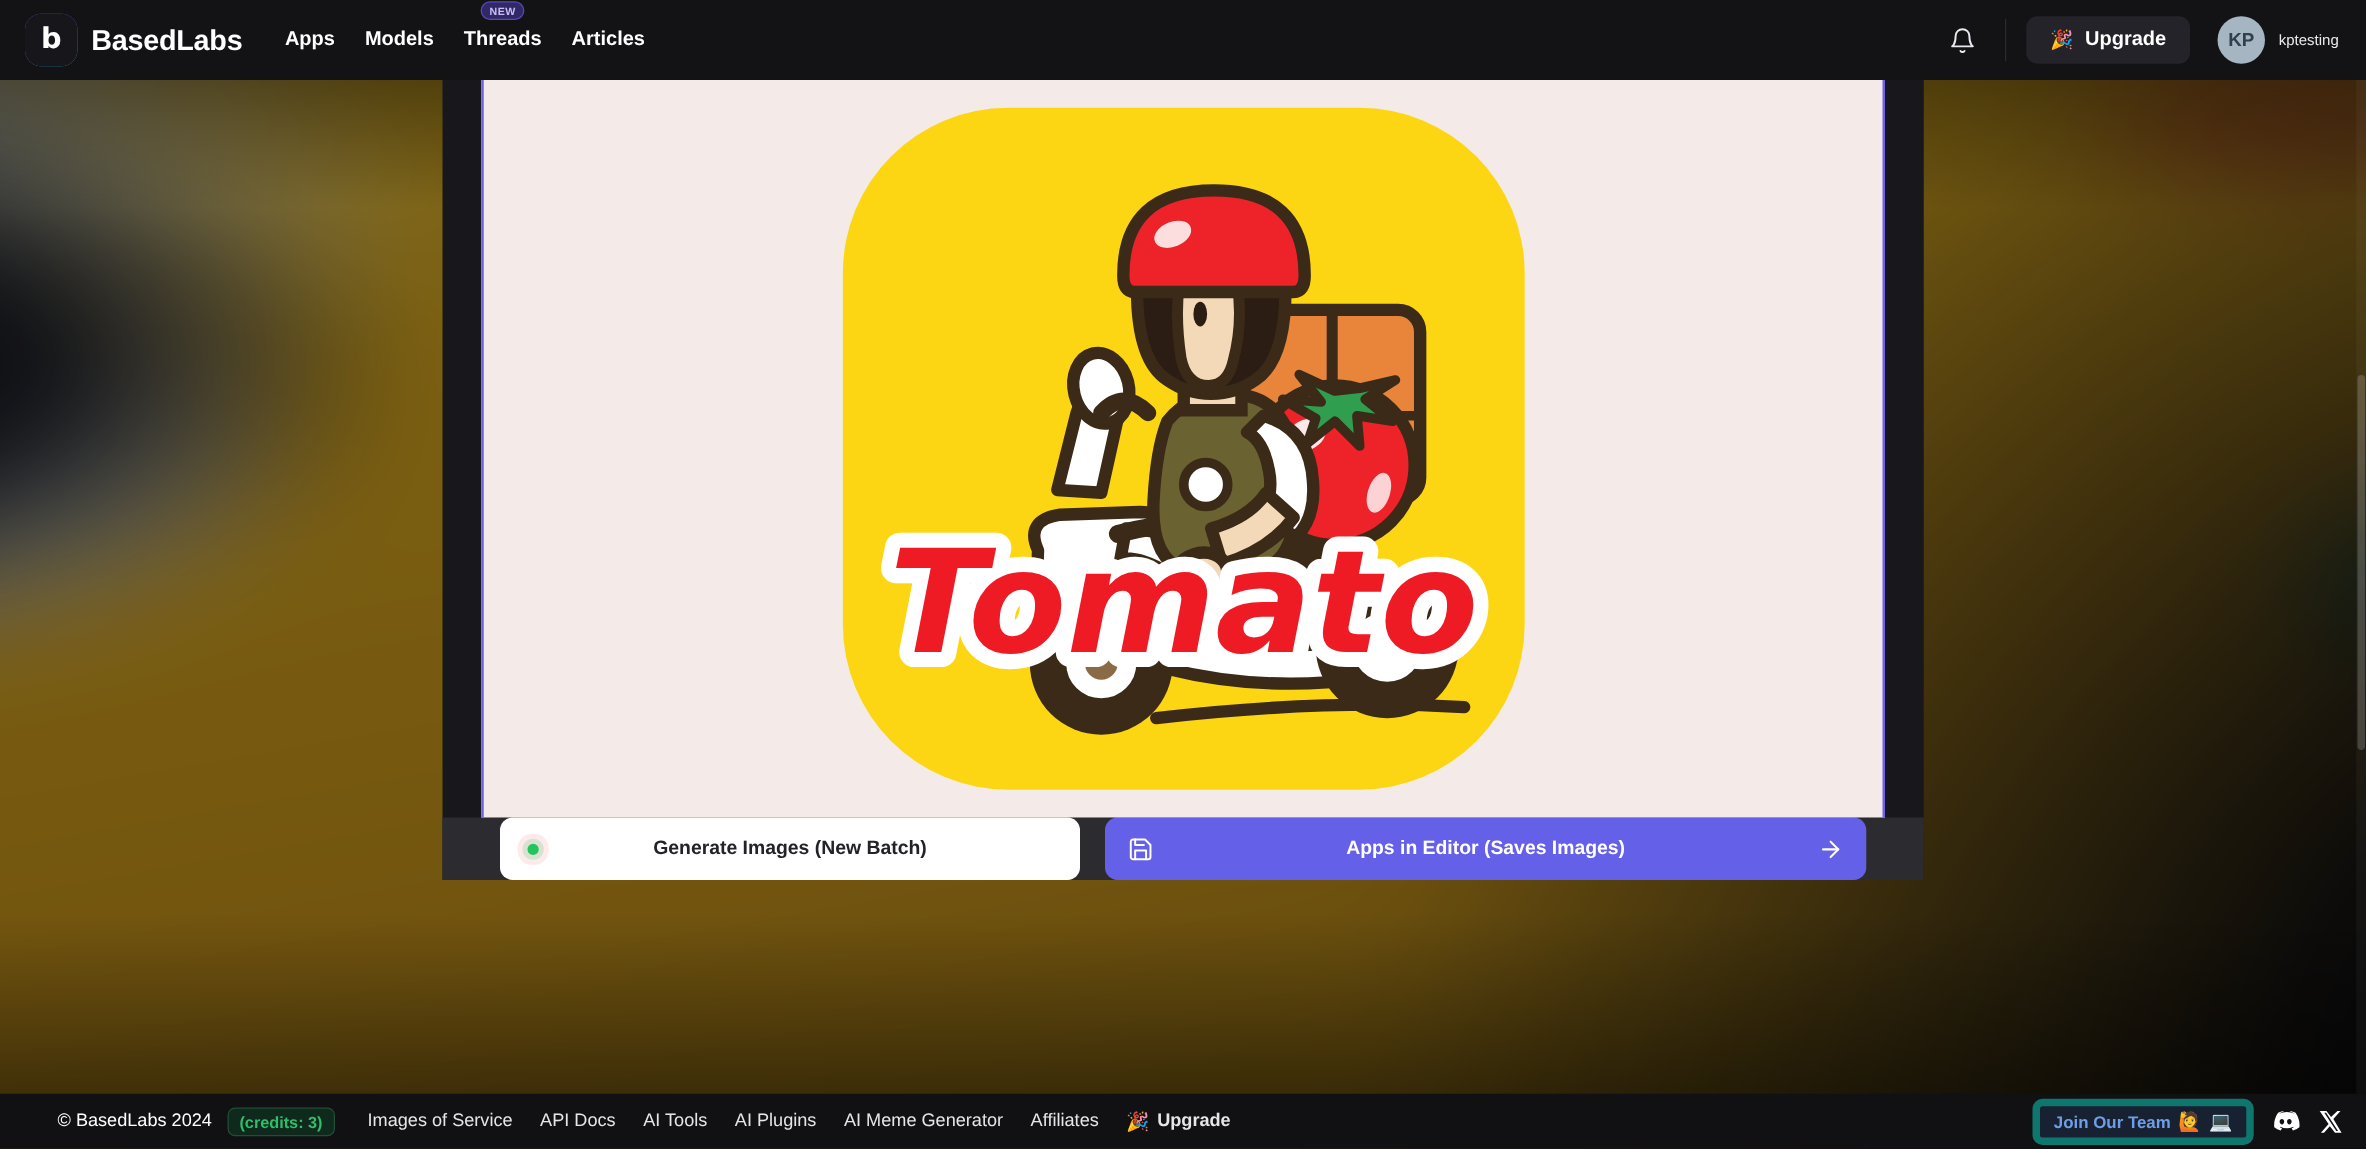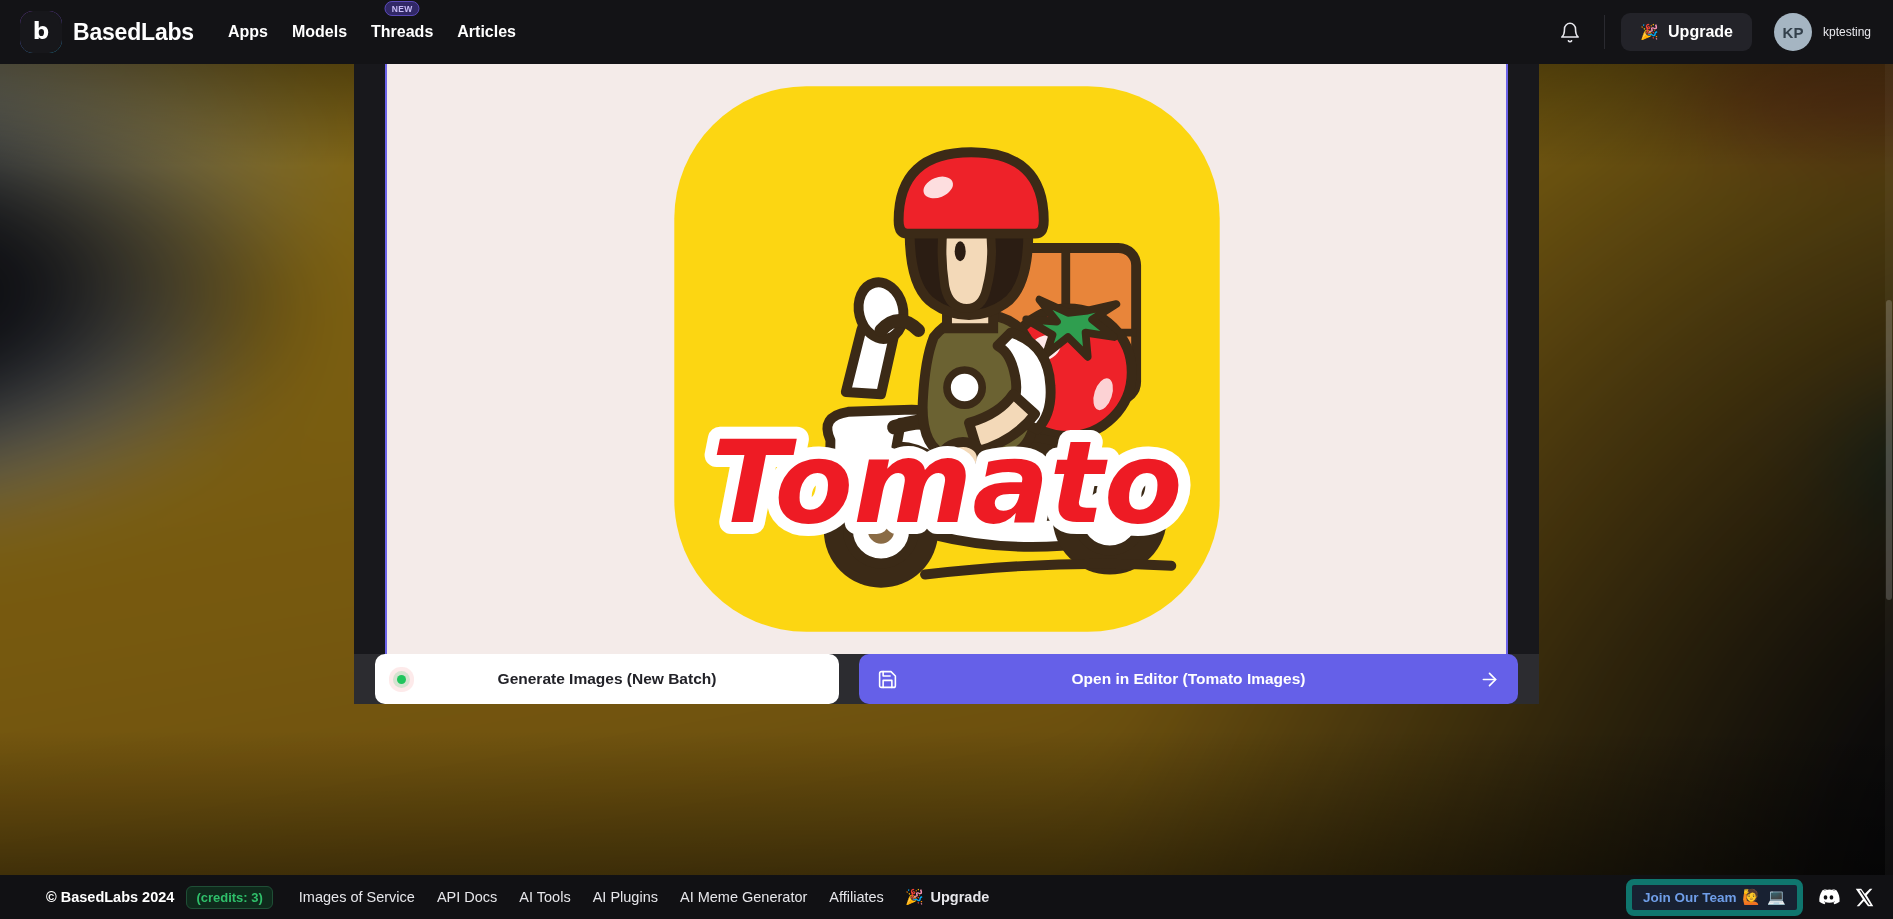--- a/index.html
+++ b/index.html
@@ -112,21 +112,21 @@
     background: #f4ebe9;
     border-left: 2px solid #6c63e8; border-right: 2px solid #6c63e8;
     overflow: hidden;
   }
   .logo-art {
     position: absolute; left: 50%; top: 50%; transform: translate(-50%,-50%);
     width: 563px; height: 563px;
   }
   .actions {
     flex: 1; display: flex; align-items: flex-start; gap: 20px;
-    padding: 0 21px; background: #2c2c30;
+    padding: 0 46px; background: #2c2c30;
   }
   .btn-generate {
     width: 464px; height: 50px; background: #fff; border-radius: 10px;
     display: flex; align-items: center; position: relative; cursor: pointer;
     border: none; font-family: inherit;
   }
   .status-dot-wrap {
     position: absolute; left: 17px; top: 50%; transform: translateY(-50%);
     width: 18px; height: 18px; display: flex; align-items: center; justify-content: center;
   }
@@ -145,21 +145,21 @@
   .btn-editor .label {
     flex: 1; text-align: center; font-size: 15.5px; font-weight: 700; color: #fff;
   }
 
   
   .footer {
     position: absolute; left: 0; bottom: 0; width: 1893px; height: 44px;
     background: #111114; display: flex; align-items: center;
     padding: 0 18px; gap: 0; z-index: 50;
   }
-  .copy { font-size: 14.5px; font-weight: 700; color: #fff; white-space: nowrap; padding-left: 28px; }
+  .copy { font-size: 14.5px; font-weight: 400; color: #fff; white-space: nowrap; padding-left: 28px; }
   .credits {
     margin-left: 12px; font-size: 13px; font-weight: 700; color: #2fbf6a;
     border: 1px solid #1f4f36; background: #0f2a1c;
     border-radius: 6px; padding: 3px 9px; white-space: nowrap;
   }
   .flinks { display: flex; align-items: center; gap: 22px; margin-left: 26px; }
   .flink { font-size: 14.5px; color: #e6e6ea; cursor: pointer; white-space: nowrap; }
   .flink.bold { font-weight: 700; display: flex; align-items: center; gap: 6px; }
   .footer-right { margin-left: auto; display: flex; align-items: center; gap: 14px; }
   .join-btn {
@@ -315,21 +315,21 @@
         </span>
         <span class="label">Generate Images (New Batch)</span>
       </button>
 
       <button class="btn-editor">
         <svg width="21" height="21" viewBox="0 0 24 24" fill="none" stroke="#ffffff" stroke-width="1.8" stroke-linecap="round" stroke-linejoin="round">
           <path d="M19 21H5a2 2 0 0 1-2-2V5a2 2 0 0 1 2-2h11l5 5v11a2 2 0 0 1-2 2z"></path>
           <polyline points="17 21 17 13 7 13 7 21"></polyline>
           <polyline points="7 3 7 8 15 8"></polyline>
         </svg>
-        <span class="label">Open in Editor (Tomato Images)</span>
+        <span class="label">Apps in Editor (Saves Images)</span>
         <svg width="21" height="21" viewBox="0 0 24 24" fill="none" stroke="#ffffff" stroke-width="1.9" stroke-linecap="round" stroke-linejoin="round">
           <line x1="5" y1="12" x2="19" y2="12"></line>
           <polyline points="12 5 19 12 12 19"></polyline>
         </svg>
       </button>
     </div>
   </div>
 
   <div class="scroll-track"></div>
   <div class="scroll-thumb"></div>

